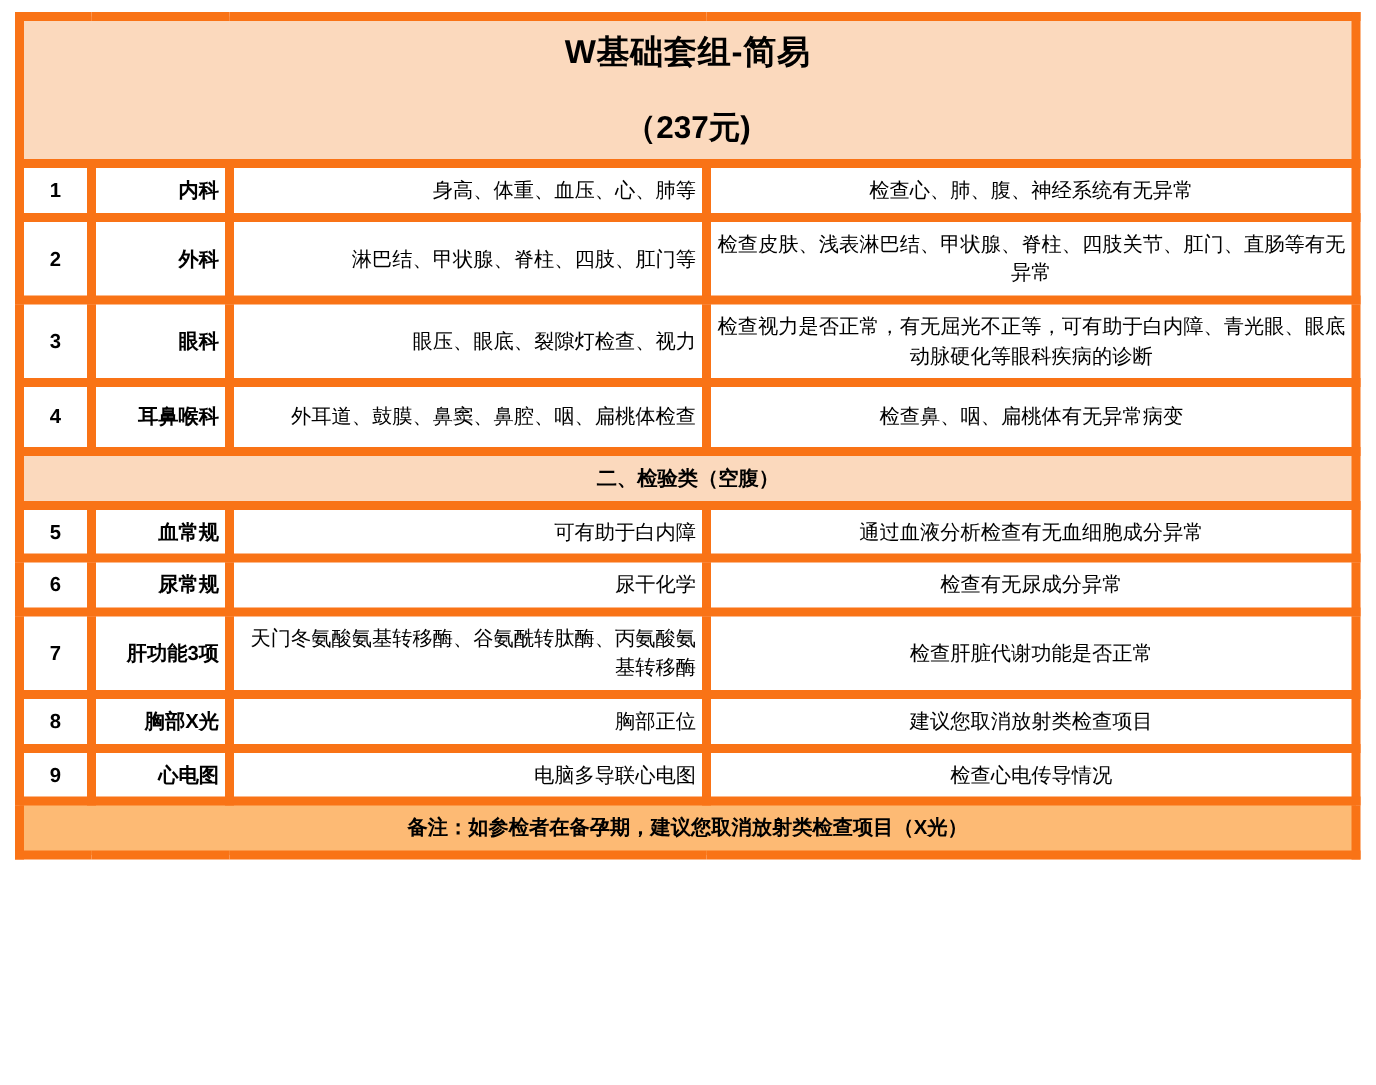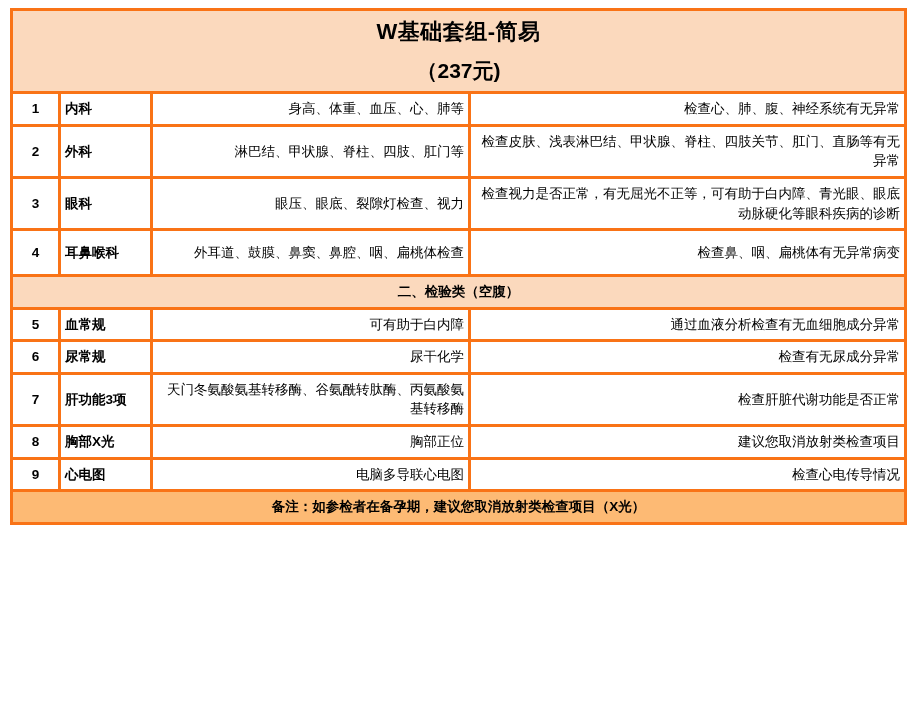--- a/index.html
+++ b/index.html
@@ -19,21 +19,21 @@
     box-sizing: border-box;
     padding: 8px 10px 10px 10px;
     background: #ffffff;
   }
   table.sheet {
     width: 897px;
     border-collapse: collapse;
     table-layout: fixed;
   }
   table.sheet td {
-    border: 3px solid #f97316;
+    border: 6px solid #f97316;
     padding: 5px 4px;
     vertical-align: middle;
     font-size: 13.5px;
     color: #000000;
     line-height: 1.45;
   }
   
   .title-cell {
     background: #fbd9bd;
     text-align: center;
@@ -46,21 +46,21 @@
   .title-line1 {
     display: block;
     font-size: 22px;
     font-weight: bold;
     letter-spacing: 0.5px;
   }
   .title-line2 {
     display: block;
     font-size: 21px;
     font-weight: bold;
-    margin-top: 8px;
+    margin-top: 20px;
   }
   
   .hdr td {
     background: #fbd9bd;
     text-align: center;
     font-weight: bold;
     font-size: 13.5px;
     padding: 6px 4px;
   }
   
@@ -71,30 +71,30 @@
     font-size: 13.5px;
     padding: 5px 4px;
   }
   
   .c-no {
     text-align: center;
     font-weight: bold;
     width: 48px;
   }
   .c-item {
-    text-align: left;
+    text-align: right;
     font-weight: bold;
     width: 92px;
   }
   .c-content {
     text-align: right;
     width: 318px;
   }
   .c-purpose {
-    text-align: right;
+    text-align: center;
   }
   
   .note td {
     text-align: center;
     font-weight: bold;
     color: #ff0000;
     font-size: 13.5px;
     padding: 8px 4px;
     background: #fdba74;
   }

